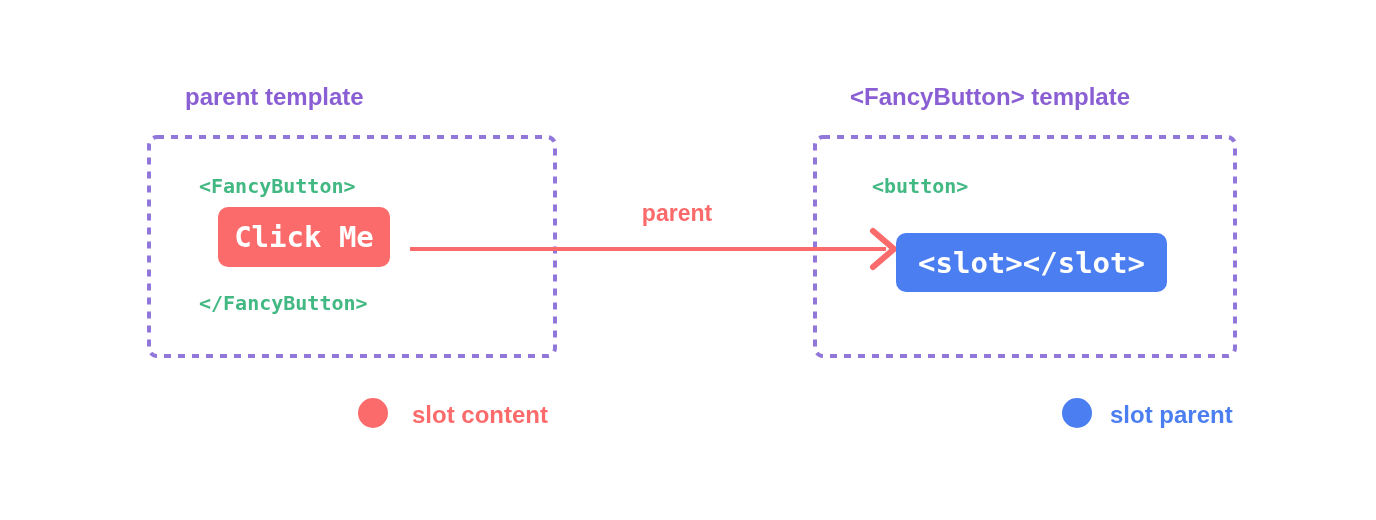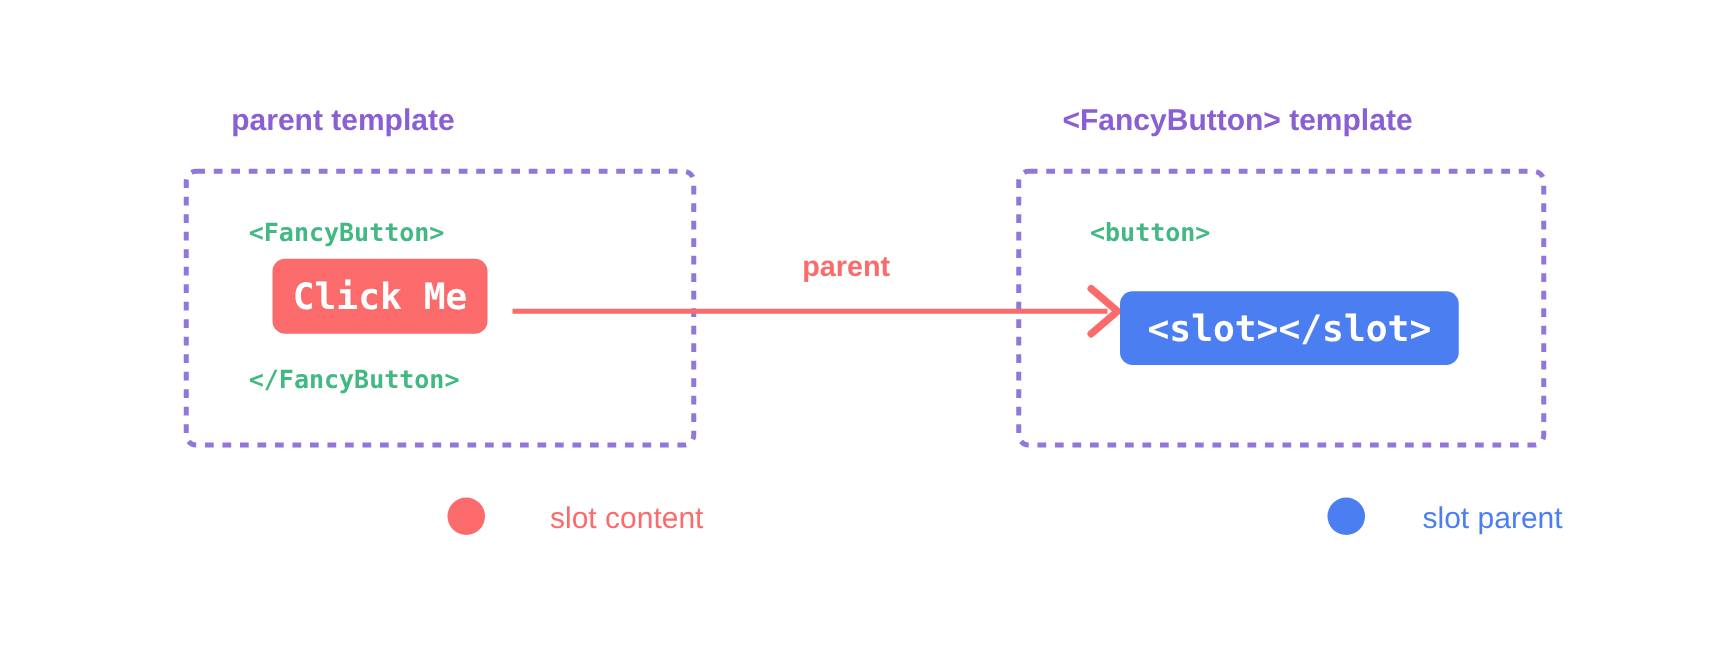--- a/index.html
+++ b/index.html
@@ -78,24 +78,23 @@
     position: absolute;
     width: 30px; height: 30px;
     border-radius: 50%;
     top: 398px;
   }
   .dot-red  { background: var(--red);  left: 358px; }
   .dot-blue { background: var(--blue); left: 1062px; }
   .legend-label {
     position: absolute;
     top: 401px;
-    font-weight: 400;
+    font-weight: 700;
     font-size: 24px;
     white-space: nowrap;
-    margin-left: 28px;
   }
   .label-red  { color: var(--red);  left: 412px; }
   .label-blue { color: var(--blue); left: 1110px; }
 
   .pos-parent-title { left: 147px; top: 84px; }
   .pos-fancy-title  { left: 812px; top: 84px; }
   .pos-parent-open  { left: 199px; top: 176px; }
   .pos-parent-close { left: 199px; top: 293px; }
   .pos-fancy-open   { left: 872px; top: 176px; }
   .pos-fancy-close  { left: 900px; top: 293px; }

